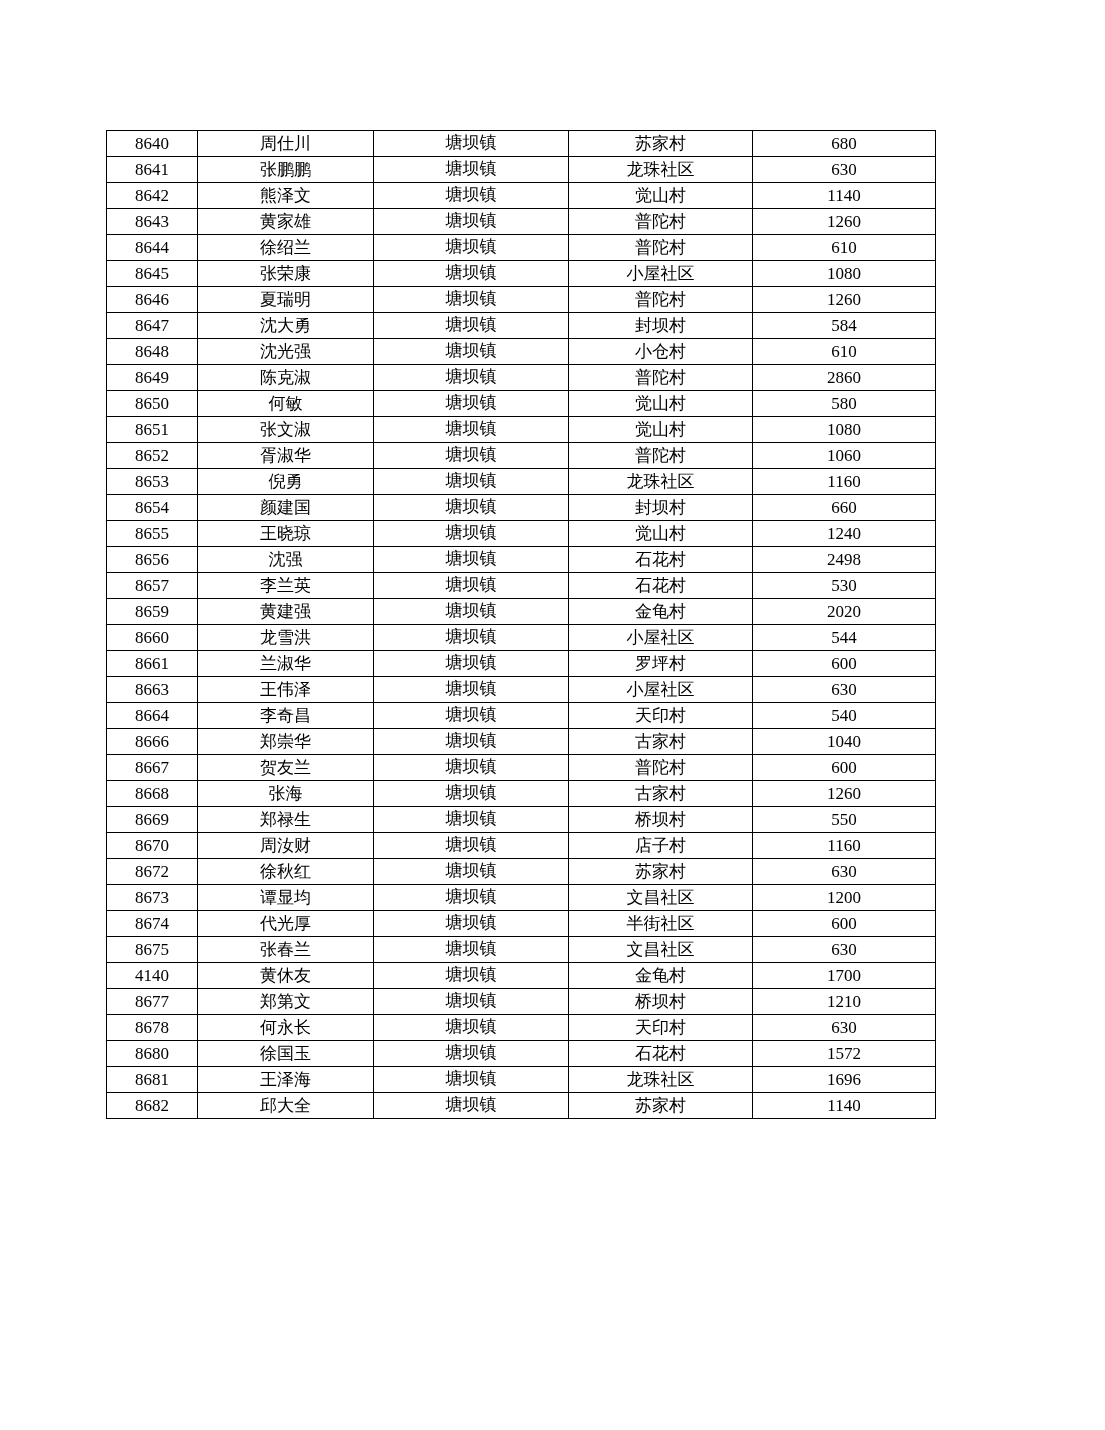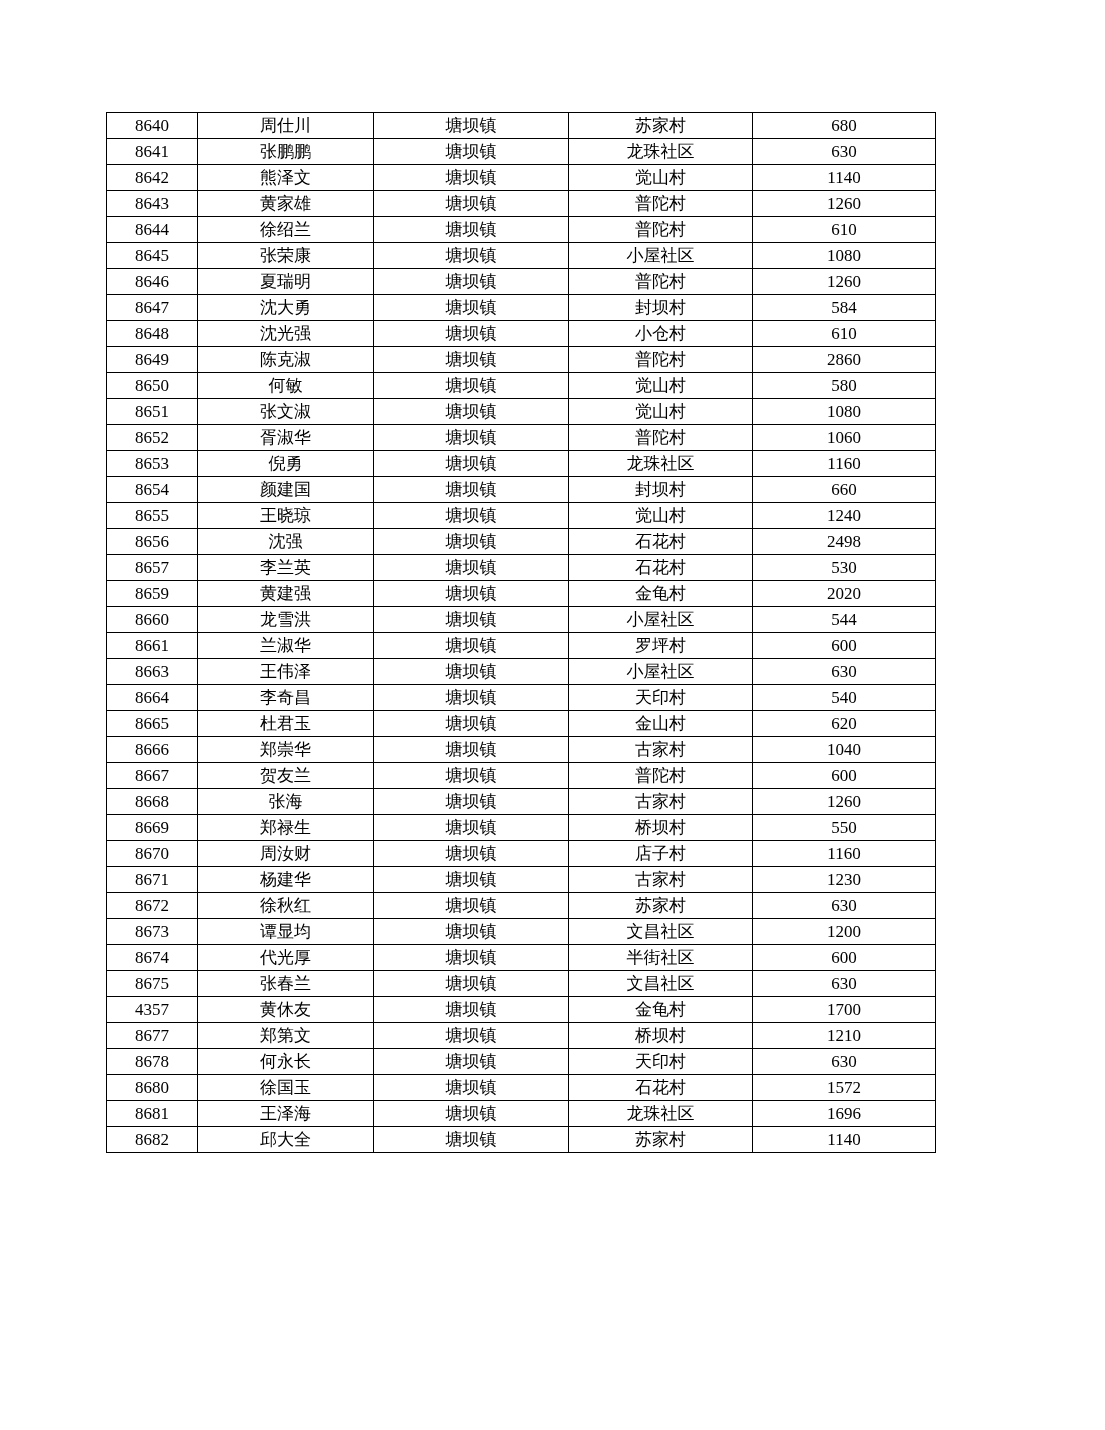--- a/index.html
+++ b/index.html
@@ -15,40 +15,40 @@
   }
   .page {
     position: relative;
     width: 1105px;
     height: 1430px;
     background: #ffffff;
   }
   table.records {
     position: absolute;
     left: 106px;
-    top: 112px;
+    top: 130px;
     border-collapse: collapse;
     table-layout: fixed;
     width: 824px;
     padding-left: 27px;
   }
   table.records td {
     border: 1px solid #000000;
     height: 25px;
     text-align: center;
     vertical-align: middle;
     font-size: 17px;
     line-height: 1;
     padding: 0;
     overflow: hidden;
     white-space: nowrap;
   }
   .col-0 { width: 90px; }
   .col-1 { width: 175px; }
-  .col-2 { width: 194px; }
+  .col-2 { width: 194px; font-family: Liberation Mono, monospace; }
   .col-3 { width: 183px; }
   .col-4 { width: 182px; }
 </style>
 </head>
 <body>
 
 <div class="page">
   <table class="records">
     <tbody>
         <tr>
@@ -206,27 +206,20 @@
           <td class="col-4">630</td>
         </tr>
         <tr>
           <td class="col-0">8664</td>
           <td class="col-1">李奇昌</td>
           <td class="col-2">塘坝镇</td>
           <td class="col-3">天印村</td>
           <td class="col-4">540</td>
         </tr>
         <tr>
-          <td class="col-0">8665</td>
-          <td class="col-1">杜君玉</td>
-          <td class="col-2">塘坝镇</td>
-          <td class="col-3">金山村</td>
-          <td class="col-4">620</td>
-        </tr>
-        <tr>
           <td class="col-0">8666</td>
           <td class="col-1">郑崇华</td>
           <td class="col-2">塘坝镇</td>
           <td class="col-3">古家村</td>
           <td class="col-4">1040</td>
         </tr>
         <tr>
           <td class="col-0">8667</td>
           <td class="col-1">贺友兰</td>
           <td class="col-2">塘坝镇</td>
@@ -248,27 +241,20 @@
           <td class="col-4">550</td>
         </tr>
         <tr>
           <td class="col-0">8670</td>
           <td class="col-1">周汝财</td>
           <td class="col-2">塘坝镇</td>
           <td class="col-3">店子村</td>
           <td class="col-4">1160</td>
         </tr>
         <tr>
-          <td class="col-0">8671</td>
-          <td class="col-1">杨建华</td>
-          <td class="col-2">塘坝镇</td>
-          <td class="col-3">古家村</td>
-          <td class="col-4">1230</td>
-        </tr>
-        <tr>
           <td class="col-0">8672</td>
           <td class="col-1">徐秋红</td>
           <td class="col-2">塘坝镇</td>
           <td class="col-3">苏家村</td>
           <td class="col-4">630</td>
         </tr>
         <tr>
           <td class="col-0">8673</td>
           <td class="col-1">谭显均</td>
           <td class="col-2">塘坝镇</td>
@@ -283,21 +269,21 @@
           <td class="col-4">600</td>
         </tr>
         <tr>
           <td class="col-0">8675</td>
           <td class="col-1">张春兰</td>
           <td class="col-2">塘坝镇</td>
           <td class="col-3">文昌社区</td>
           <td class="col-4">630</td>
         </tr>
         <tr>
-          <td class="col-0">4357</td>
+          <td class="col-0">4140</td>
           <td class="col-1">黄休友</td>
           <td class="col-2">塘坝镇</td>
           <td class="col-3">金龟村</td>
           <td class="col-4">1700</td>
         </tr>
         <tr>
           <td class="col-0">8677</td>
           <td class="col-1">郑第文</td>
           <td class="col-2">塘坝镇</td>
           <td class="col-3">桥坝村</td>

